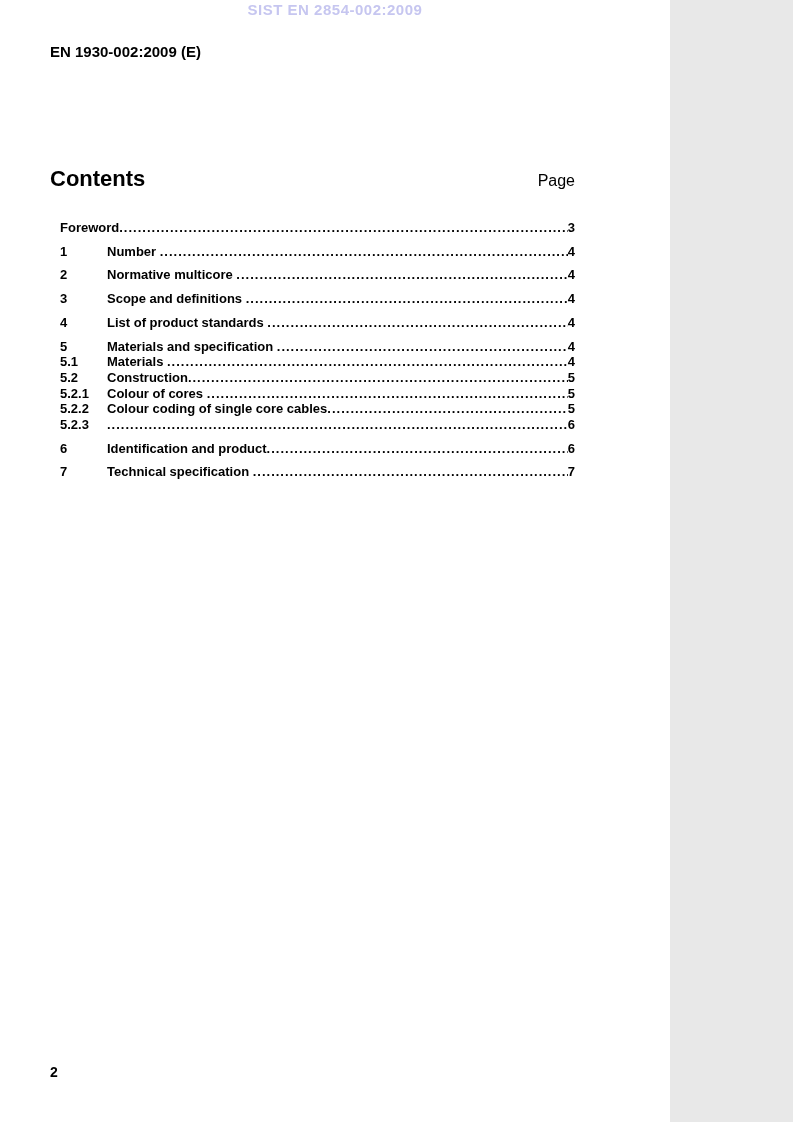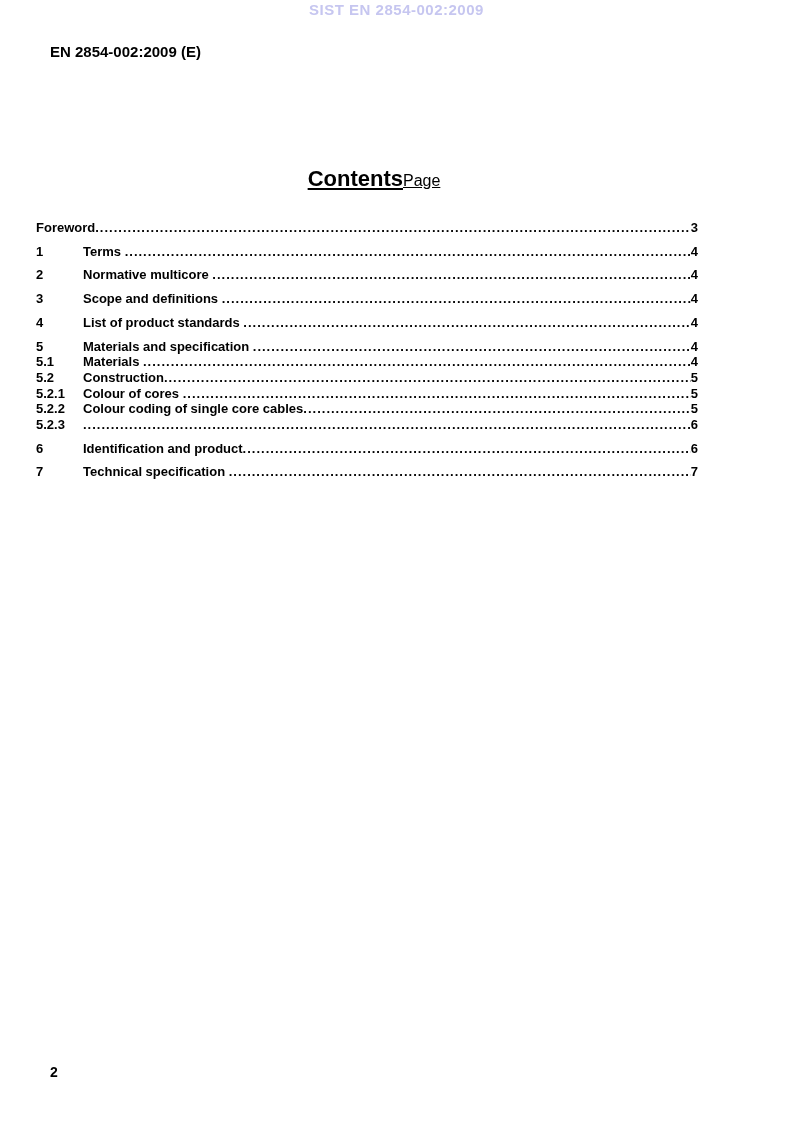--- a/index.html
+++ b/index.html
@@ -1,21 +1,21 @@
 <!DOCTYPE html>
 <html><head>
 <meta charset="utf-8">
 <style>
   * { margin: 0; padding: 0; box-sizing: border-box; }
   html, body { background: #e8e8e8; }
   body { font-family: "Liberation Sans", sans-serif; }
 
   .page {
     position: relative;
-    width: 793px;
+    width: 670px;
     height: 1122px;
     background: #ffffff;
     color: #000000;
     overflow: hidden;
     padding-left: 43px;
   }
 
   .watermark {
     position: absolute;
     top: 1px;
@@ -35,36 +35,35 @@
     font-weight: bold;
   }
 
   .contents-header {
     position: absolute;
     top: 166px;
     left: 50px;
     right: 95px;
     display: flex;
     align-items: baseline;
-    justify-content: center;
-    text-decoration: underline;
+    justify-content: space-between;
   }
   .contents-title {
     font-size: 22px;
     font-weight: bold;
   }
   .page-col-label {
     font-size: 16px;
     font-weight: normal;
   }
 
   .toc {
     position: absolute;
     top: 220px;
-    left: 36px;
+    left: 60px;
     right: 95px;
   }
   .toc-row {
     display: flex;
     align-items: baseline;
     font-size: 13px;
     font-weight: bold;
     line-height: 15.7px;
     white-space: nowrap;
   }
@@ -93,37 +92,37 @@
     font-weight: bold;
   }
 </style>
 </head>
 <body>
 
 <div class="page">
 
   <div class="watermark" style="color: rgb(198, 198, 240);">SIST EN 2854-002:2009</div>
 
-  <div class="doc-ref">EN 2854-002:2009 (E)</div>
+  <div class="doc-ref">EN 1930-002:2009 (E)</div>
 
   <div class="contents-header">
     <span class="contents-title">Contents</span>
     <span class="page-col-label">Page</span>
   </div>
 
   <div class="toc">
       <div class="toc-row full">
 
       <span class="toc-title">Foreword</span>
       <span class="toc-leader"></span>
       <span class="toc-page">3</span>
     </div>
       <div class="toc-row gap">
       <span class="toc-num">1</span>
-      <span class="toc-title">Terms </span>
+      <span class="toc-title">Number </span>
       <span class="toc-leader"></span>
       <span class="toc-page">4</span>
     </div>
       <div class="toc-row gap">
       <span class="toc-num">2</span>
       <span class="toc-title">Normative multicore </span>
       <span class="toc-leader"></span>
       <span class="toc-page">4</span>
     </div>
       <div class="toc-row gap">

